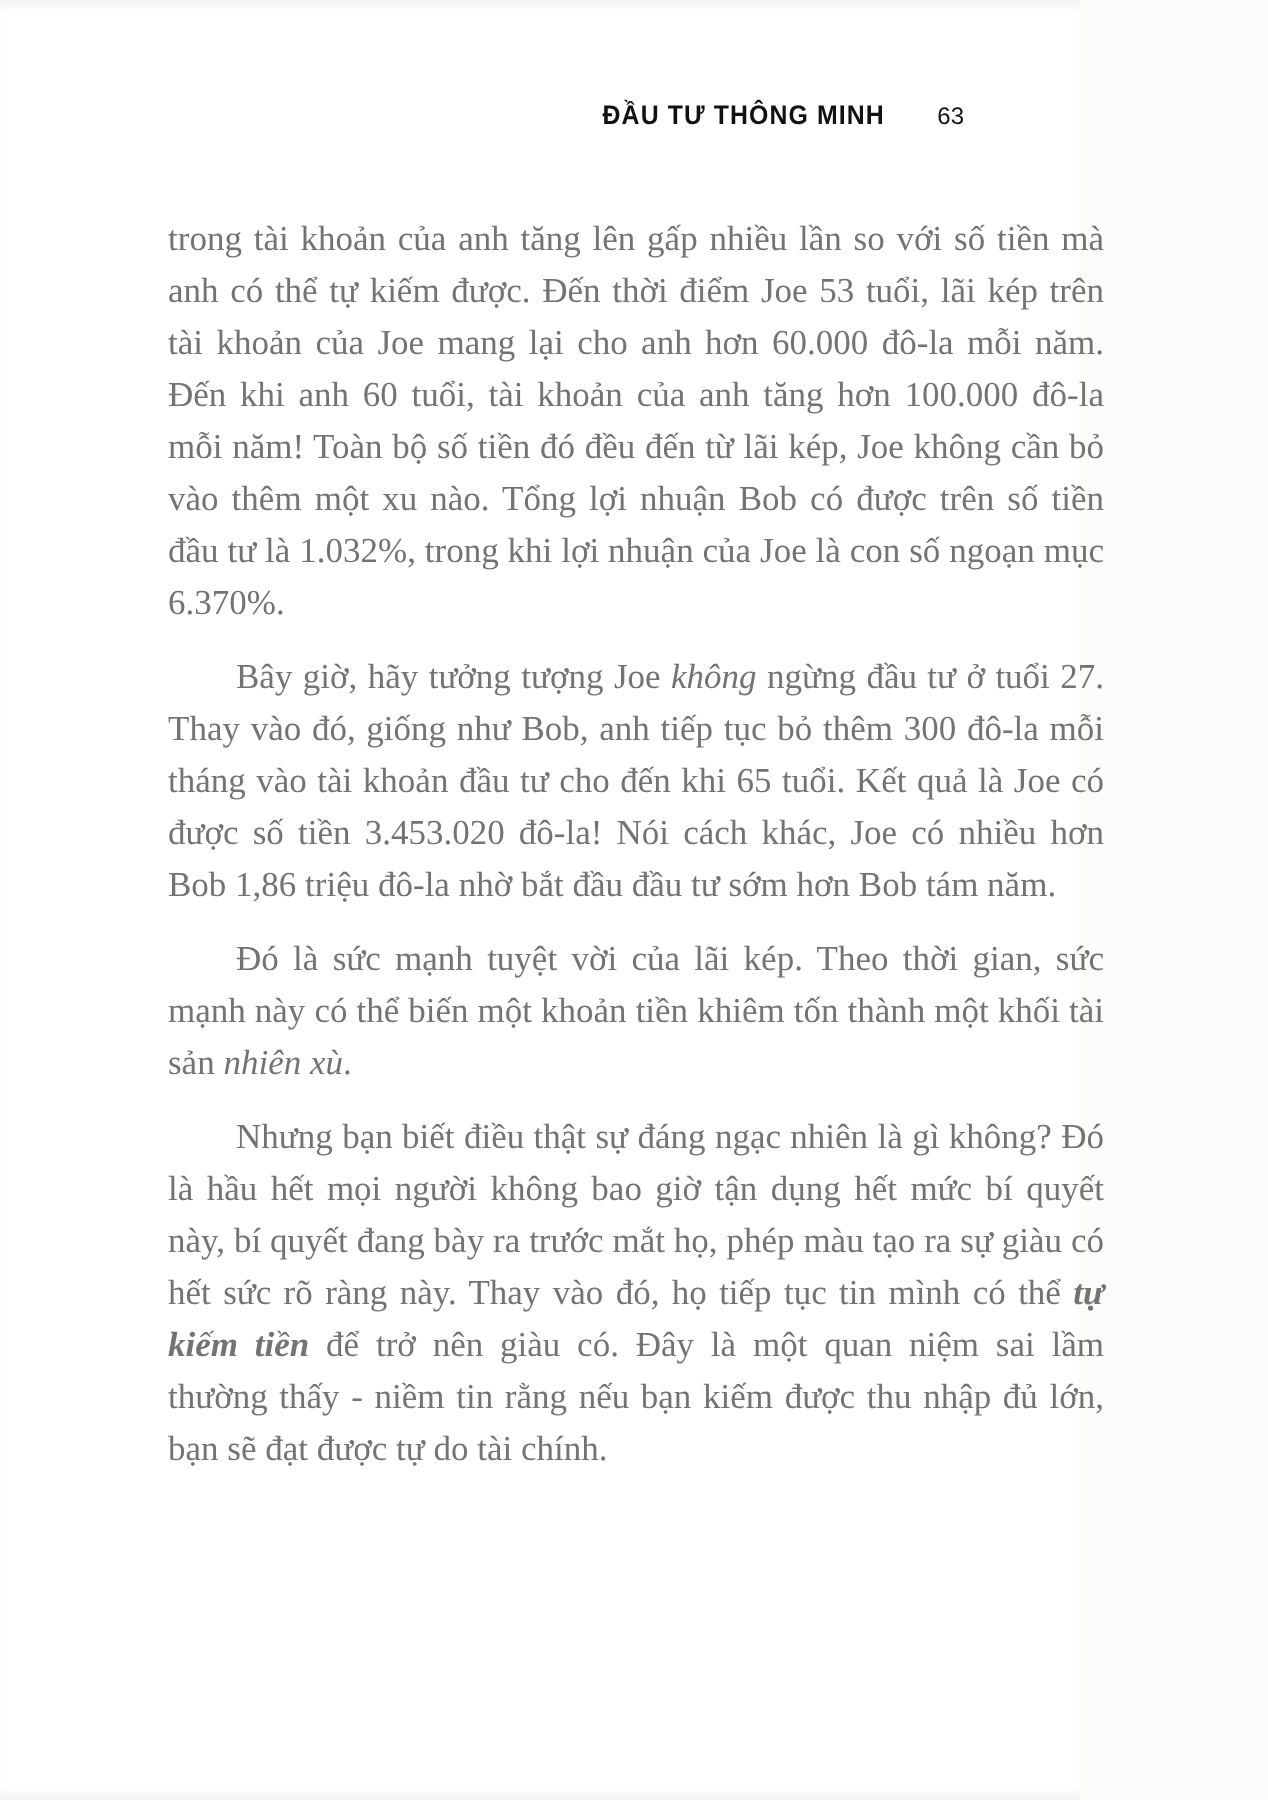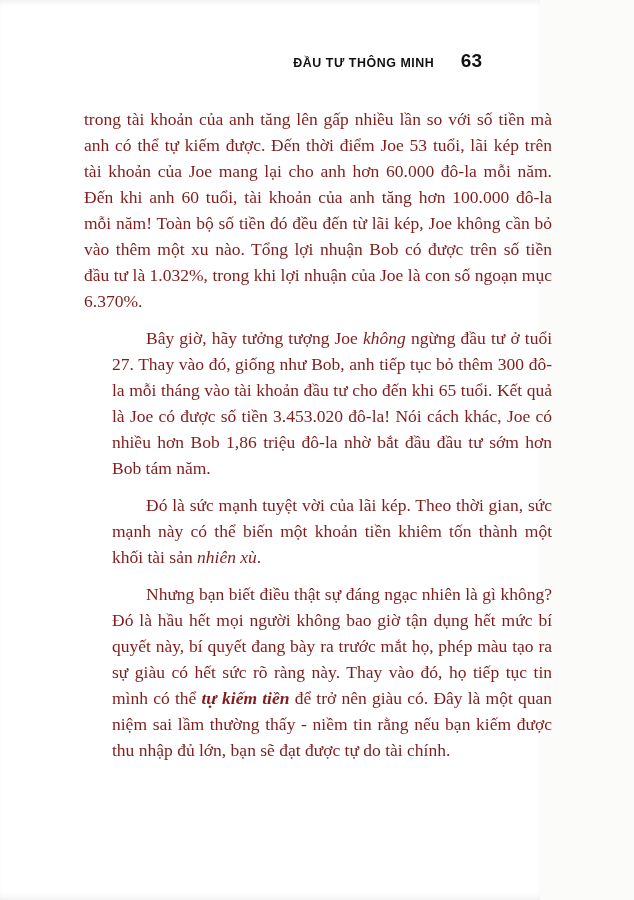--- a/index.html
+++ b/index.html
@@ -31,39 +31,38 @@
     color: #111111;
   }
   .head-title {
     font-weight: bold;
     font-size: 13.5px;
     letter-spacing: 0.6px;
     transform: scaleX(0.92);
     transform-origin: right center;
   }
   .head-pagenum {
-    font-weight: bold;
-    font-size: 19px;
+    font-weight: normal;
+    font-size: 12px;
   }
   .body-text {
     position: absolute;
     top: 106px;
     left: 84px;
     width: 468px;
     font-size: 17.5px;
     line-height: 26px;
     text-align: justify;
-    color: #7f1d1d;
+    color: #737373;
   }
   .para {
     margin: 0 0 11px 0;
   }
   .para.indent {
     text-indent: 34px;
-    margin-left: 28px;
   }
   .run-italic { font-style: italic; }
   .run-bold { font-weight: bold; }
 </style>
 </head>
 <body>
 
 <div class="page">
 
   <div class="running-head">

